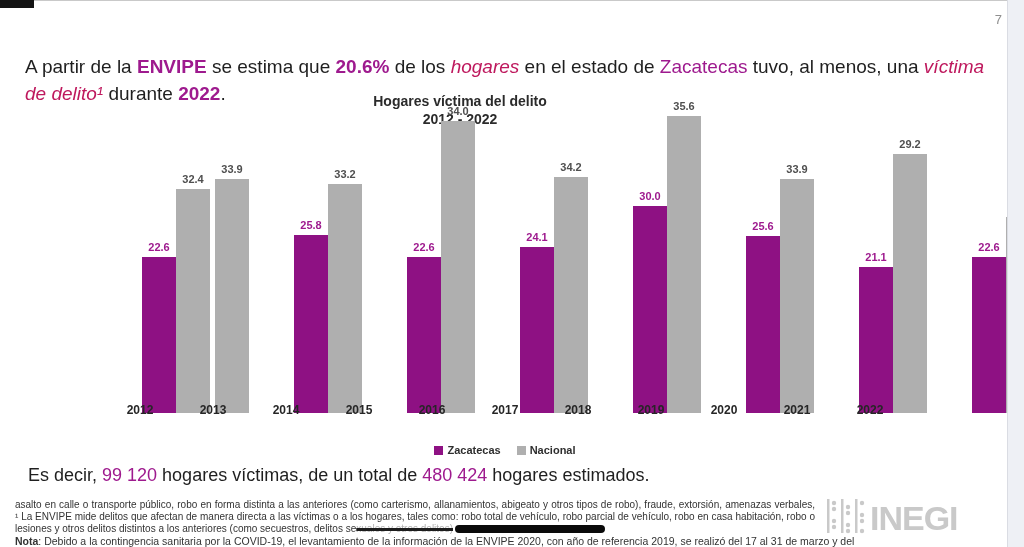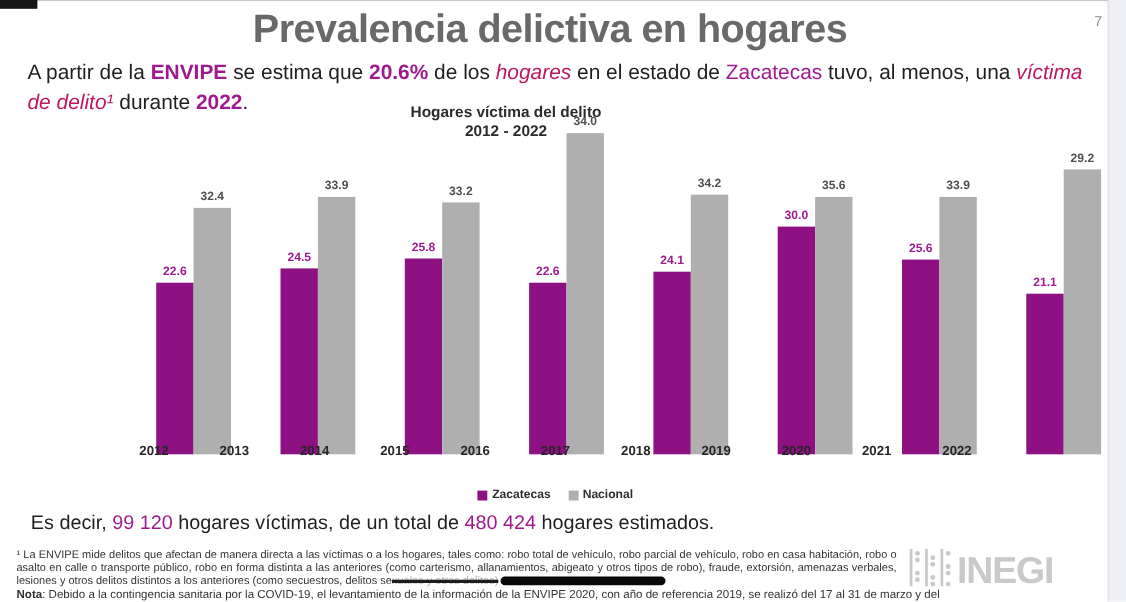--- a/index.html
+++ b/index.html
@@ -70,21 +70,20 @@
 </head>
 <body>
 
 <div id="slide">
 
   <div class="top-line"></div>
   <div class="corner-black"></div>
 
   <div class="page-num">7</div>
 
-  <h1 class="main-title">Prevalencia delictiva en hogares</h1>
 
   <div class="intro">
     <span><span class="seg-plain">A partir de la </span><span class="seg-bp">ENVIPE</span><span class="seg-plain"> se estima que </span><span class="seg-bp">20.6%</span><span class="seg-plain"> de los </span><span class="seg-ip">hogares</span><span class="seg-plain"> en el estado de </span><span class="seg-p">Zacatecas</span><span class="seg-plain"> tuvo, al menos, una </span><span class="seg-ip">víctima</span></span><br>
     <span><span class="seg-ip">de delito¹</span><span class="seg-plain"> durante </span><span class="seg-bp">2022</span><span class="seg-plain">.</span></span>
   </div>
 
   <div class="chart-title">
     <div>Hogares víctima del delito</div>
     <div>2012 - 2022</div>
   </div>
@@ -92,23 +91,20 @@
   <div class="chart" id="chart">
       <div class="bar-group">
         <div class="bar s0" style="height: 155.9px;">
           <span class="val">22.6</span>
         </div>
         <div class="bar s1" style="height: 223.6px;">
           <span class="val">32.4</span>
         </div>
       </div>
       <div class="bar-group">
-        <div class="bar s0" style="height: 169.1px;">
-          <span class="val">24.5</span>
-        </div>
         <div class="bar s1" style="height: 233.9px;">
           <span class="val">33.9</span>
         </div>
       </div>
       <div class="bar-group">
         <div class="bar s0" style="height: 178px;">
           <span class="val">25.8</span>
         </div>
         <div class="bar s1" style="height: 229.1px;">
           <span class="val">33.2</span>
@@ -127,21 +123,21 @@
           <span class="val">24.1</span>
         </div>
         <div class="bar s1" style="height: 236px;">
           <span class="val">34.2</span>
         </div>
       </div>
       <div class="bar-group">
         <div class="bar s0" style="height: 207px;">
           <span class="val">30.0</span>
         </div>
-        <div class="bar s1" style="height: 234px; padding-left: 25px;">
+        <div class="bar s1" style="height: 297px; padding-left: 25px;">
           <span class="val">35.6</span>
         </div>
       </div>
       <div class="bar-group">
         <div class="bar s0" style="height: 176.6px;">
           <span class="val">25.6</span>
         </div>
         <div class="bar s1" style="height: 233.9px;">
           <span class="val">33.9</span>
         </div>
@@ -199,22 +195,22 @@
       </div>
       <div class="legend-item">
         <span class="legend-swatch" style="background: rgb(175, 175, 175);"></span>
         <span>Nacional</span>
       </div>
     </div>
 
   <div class="summary"><span class="seg-plain">Es decir, </span><span class="seg-p">99 120</span><span class="seg-plain"> hogares víctimas, de un total de </span><span class="seg-p">480 424</span><span class="seg-plain"> hogares estimados.</span></div>
 
   <div class="footnote">
+    <div class="fn-just">asalto en calle o transporte público, robo en forma distinta a las anteriores (como carterismo, allanamientos, abigeato y otros tipos de robo), fraude, extorsión, amenazas verbales,</div>
     <div class="fn-just">¹ La ENVIPE mide delitos que afectan de manera directa a las víctimas o a los hogares, tales como: robo total de vehículo, robo parcial de vehículo, robo en casa habitación, robo o</div>
-    <div class="fn-just">asalto en calle o transporte público, robo en forma distinta a las anteriores (como carterismo, allanamientos, abigeato y otros tipos de robo), fraude, extorsión, amenazas verbales,</div>
     <div><span>lesiones y otros delitos distintos a los anteriores (como secuestros, delitos se</span><span class="ghost">xuales y otros delitos)</span><span class="redact-bar"></span></div>
   </div>
 
   <div class="nota">
     <b>Nota</b><span>: Debido a la contingencia sanitaria por la COVID-19, el levantamiento de la información de la ENVIPE 2020, con año de referencia 2019, se realizó del 17 al 31 de marzo y del 27</span>
   </div>
 
   <svg class="inegi-logo" viewBox="0 0 150 42" xmlns="http://www.w3.org/2000/svg">
     <g fill="#c9c9c9">
       <rect x="1" y="2" width="2.5" height="34"></rect>

